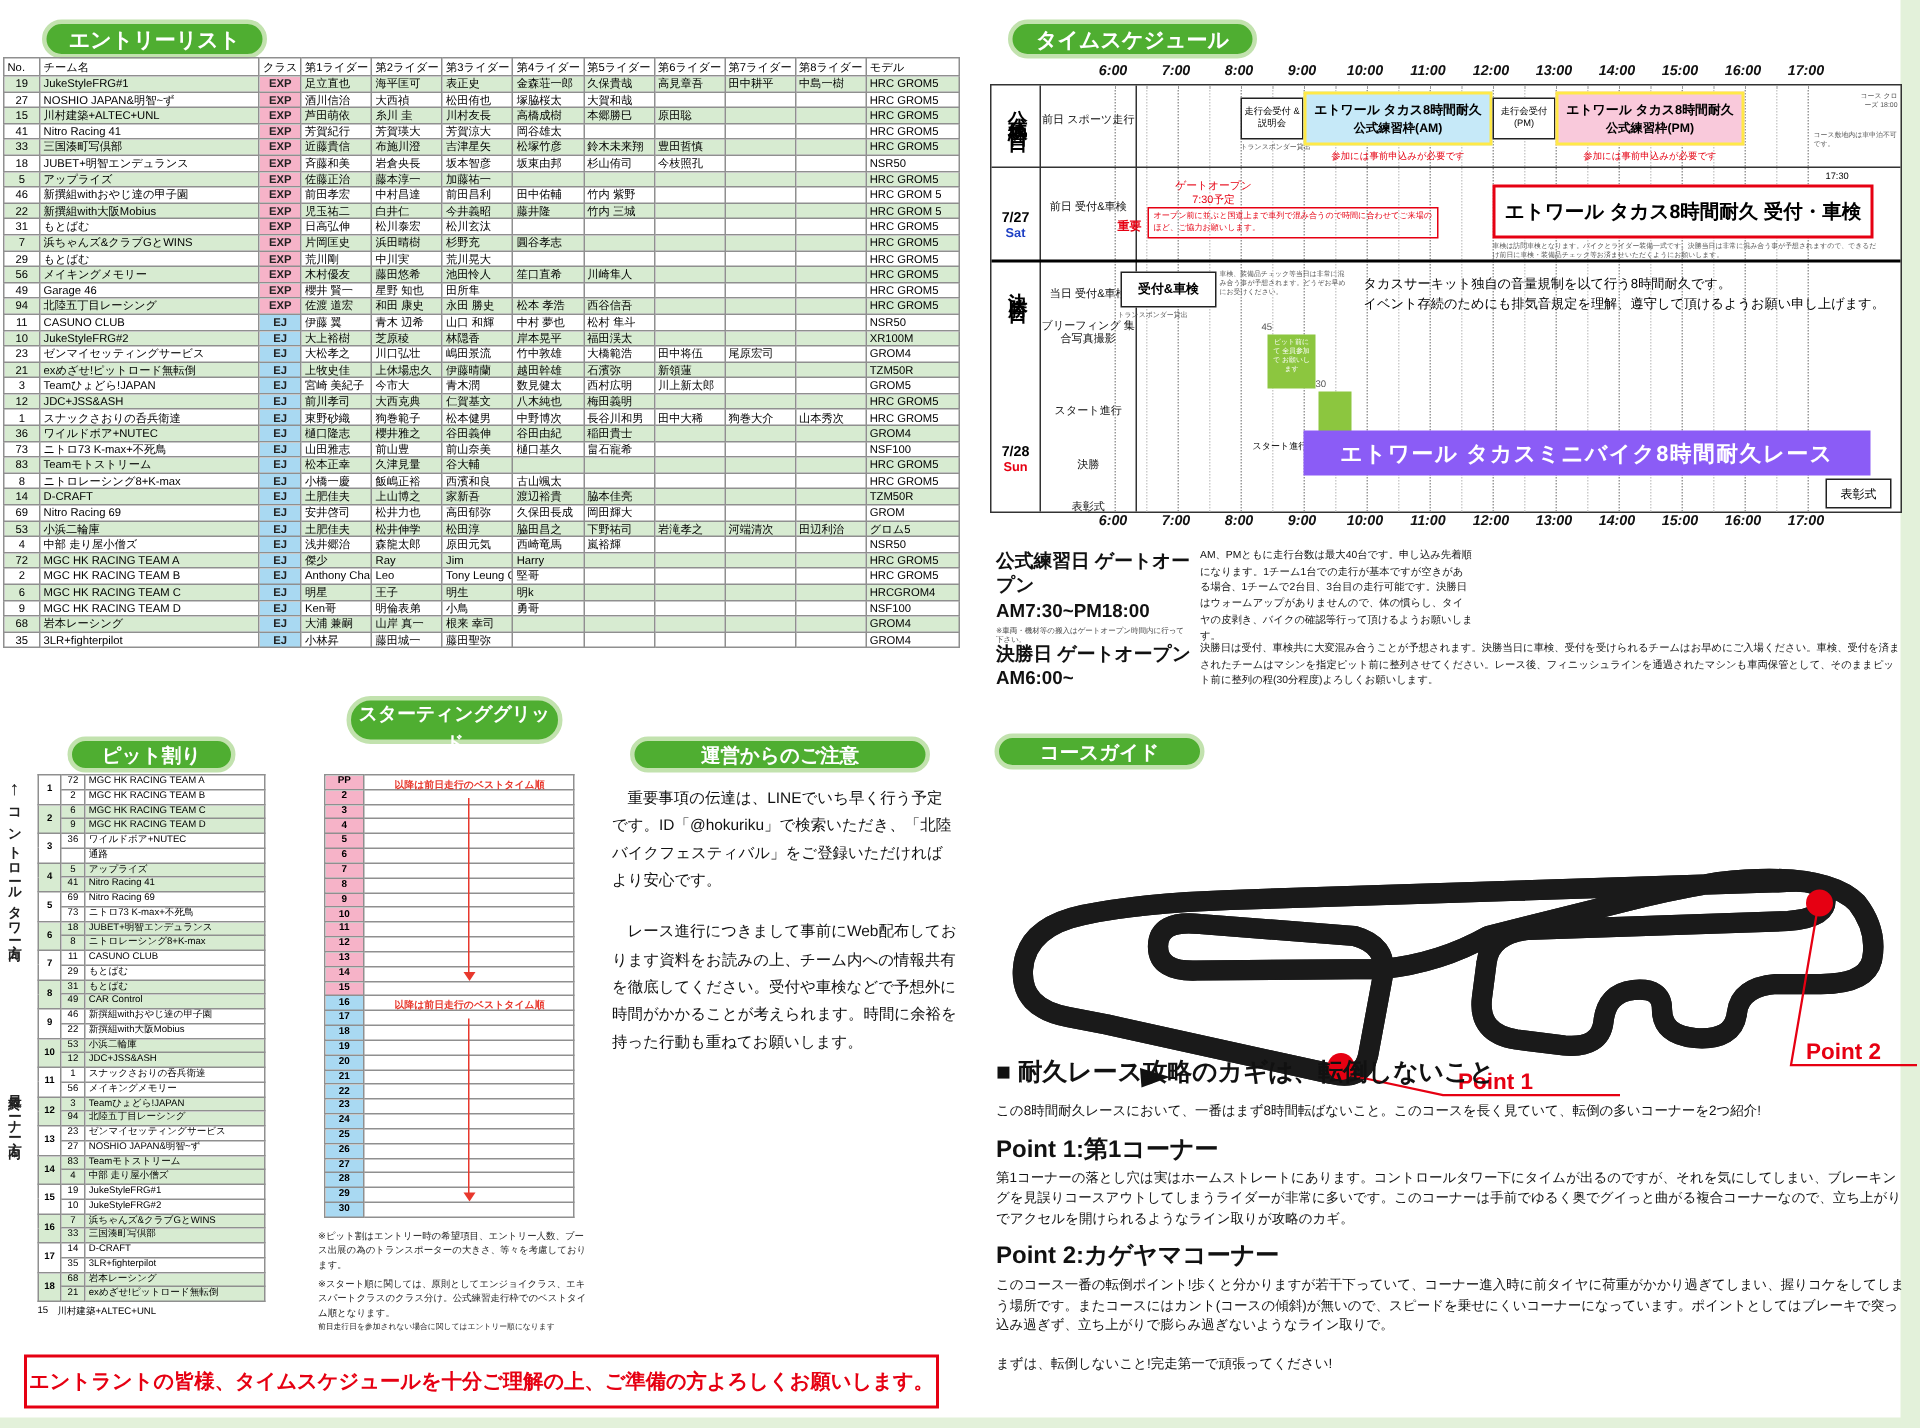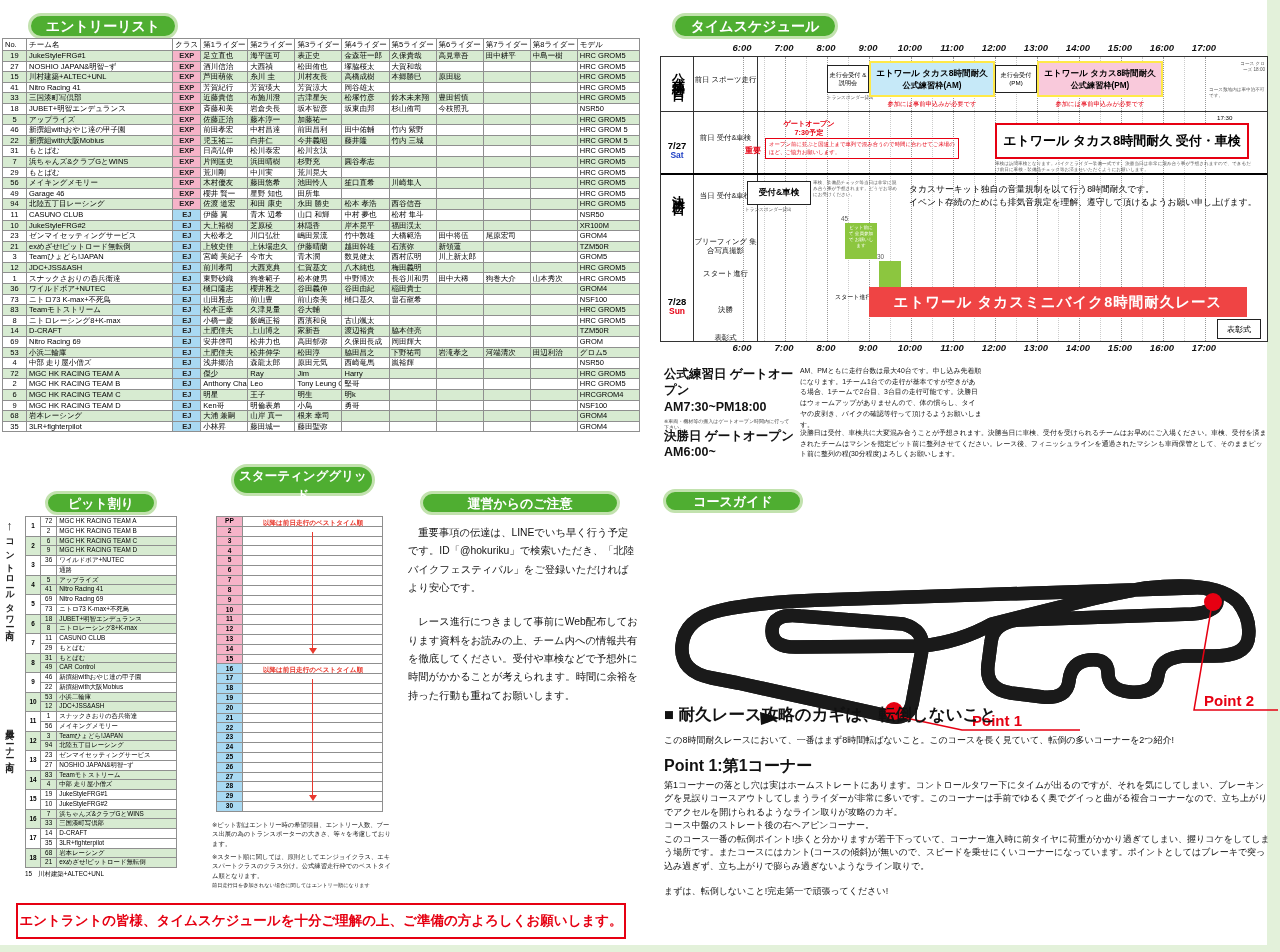--- a/index.html
+++ b/index.html
@@ -63,21 +63,21 @@
   .dow-sat{color:#1d3fc4;font-size:8.5px;}
   .dow-sun{color:#e60012;font-size:8.5px;}
   .rowlab{position:absolute;left:33px;width:63px;text-align:center;font-size:7.4px;color:#111;line-height:1.25;}
   .sbox{position:absolute;border:1.2px solid #222;background:#fff;display:flex;align-items:center;justify-content:center;
         text-align:center;box-sizing:border-box;}
   .ybox{position:absolute;border:2px solid #ffe948;display:flex;flex-direction:column;align-items:center;justify-content:center;
         text-align:center;font-weight:bold;box-sizing:border-box;}
   .redtxt{color:#e60012;}
   .tiny{font-size:4.6px;color:#555;line-height:1.3;}
   .gbox{position:absolute;background:#8cc63f;color:#fff;font-size:4.6px;line-height:1.3;padding:2px;box-sizing:border-box;text-align:center;}
-  #race-bar{position:absolute;background:#ef4444;color:#fff;font-weight:bold;font-size:14.5px;
+  #race-bar{position:absolute;background:#8b5cf6;color:#fff;font-weight:bold;font-size:14.5px;
         display:flex;align-items:center;justify-content:center;letter-spacing:1px;}
   
   .info-title{font-weight:bold;font-size:12.5px;line-height:1.3;color:#111;}
   .info-para{font-size:6.9px;line-height:1.55;color:#111;}
   #fee-table{left:990px;top:371px;width:182px;}
   #fee-table table{border:2px solid #000;}
   #fee-table td{font-size:7.2px;font-weight:bold;height:12px;border:1px solid #000;padding:1px 3px;}
   
   .pt-label{fill:#e60012;font-weight:bold;font-size:15px;}
   #strategy{left:664px;top:704px;width:606px;color:#111;}
@@ -1038,42 +1038,42 @@
       </div>
       <div class="dayname" style="top:128px;">決勝日</div>
       <div class="daydate" style="top:240px;">
         <div>7/28</div>
         <div class="dow-sun">Sun</div>
       </div>
 
       <div class="rowlab" style="top:18px;">前日 スポーツ走行</div>
       <div class="rowlab" style="top:76px;">前日 受付&amp;車検</div>
       <div class="rowlab" style="top:134px;">当日 受付&amp;車検</div>
-      <div class="rowlab" style="top:180px;">ブリーフィング 集合写真撮影</div>
+      <div class="rowlab" style="top:155px;">ブリーフィング 集合写真撮影</div>
       <div class="rowlab" style="top:212px;">スタート進行</div>
       <div class="rowlab" style="top:248px;">決勝</div>
       <div class="rowlab" style="top:276px;">表彰式</div>
 
       <div class="sbox" style="left:166px;top:8px;width:42px;height:28px;font-size:6.2px;line-height:1.25;">走行会受付 &amp;説明会</div>
       <div class="abs tiny" style="left:166px;top:38px;">トランスポンダー貸出</div>
       <div class="ybox" style="left:208px;top:4px;width:126px;height:36px;background:#c6e9f8;">
         <div style="font-size:8.6px;">エトワール タカス8時間耐久</div>
         <div style="font-size:8.2px;">公式練習枠(AM)</div>
       </div>
       <div class="abs redtxt" style="left:208px;top:43px;width:126px;text-align:center;font-size:6.3px;">参加には事前申込みが必要です</div>
       <div class="sbox" style="left:334px;top:8px;width:42px;height:28px;font-size:6.2px;line-height:1.25;">走行会受付 (PM)</div>
       <div class="ybox" style="left:376px;top:4px;width:126px;height:36px;background:#f9c9db;">
         <div style="font-size:8.6px;">エトワール タカス8時間耐久</div>
         <div style="font-size:8.2px;">公式練習枠(PM)</div>
       </div>
       <div class="abs redtxt" style="left:376px;top:43px;width:126px;text-align:center;font-size:6.3px;">参加には事前申込みが必要です</div>
       <div class="abs tiny" style="left:576px;top:4px;width:28px;text-align:right;">コース クローズ 18:00</div>
       <div class="abs tiny" style="left:548px;top:30px;width:56px;">コース敷地内は車中泊不可です。</div>
 
-      <div class="abs redtxt" style="left:116px;top:62px;width:64px;text-align:center;font-weight:bold;font-size:7.2px;line-height:1.25;">ゲートオープン 7:30予定</div>
+      <div class="abs redtxt" style="left:116px;top:62px;width:64px;text-align:center;font-weight:normal;font-size:7.2px;line-height:1.25;">ゲートオープン 7:30予定</div>
       <div class="abs redtxt" style="left:84px;top:88px;font-weight:bold;font-size:8px;">重要</div>
       <div class="abs redtxt" style="left:104px;top:81px;width:194px;border:1px solid #e60012;font-size:5.4px;line-height:1.4;padding:2px 3px;box-sizing:border-box;">オープン前に並ぶと国道上まで車列で混み合うので時間に合わせてご来場のほど、ご協力お願いします。</div>
       <div class="abs" style="left:556px;top:57px;font-size:6.2px;">17:30</div>
       <div class="sbox" style="left:334px;top:66px;width:254px;height:36px;border:2px solid #e60012;font-size:13px;font-weight:bold;">エトワール タカス8時間耐久 受付・車検</div>
       <div class="abs tiny" style="left:334px;top:104px;width:256px;">車検は訪問車検となります。バイクとライダー装備一式です。決勝当日は非常に混み合う事が予想されますので、できるだけ前日に車検・装備品チェック等お済ませいただくようにお願いします。</div>
 
       <div class="sbox" style="left:86px;top:124px;width:64px;height:24px;font-weight:bold;font-size:8.6px;">受付&amp;車検</div>
       <div class="abs tiny" style="left:84px;top:150px;">トランスポンダー貸出</div>
       <div class="abs tiny" style="left:152px;top:123px;width:88px;">車検、装備品チェック等当日は非常に混み合う事が予想されます。どうぞお早めにお受けください。</div>
       <div class="abs" style="left:248px;top:126px;width:358px;font-size:8.8px;line-height:1.5;">
@@ -1115,17 +1115,17 @@
     <text x="312" y="208" class="pt-label">Point 1</text>
     <polyline points="551,92 534,192 618,192" fill="none" stroke="#e60012" stroke-width="1.5"></polyline>
     <text x="544" y="188" class="pt-label">Point 2</text>
   </svg>
 
   <div class="abs" id="strategy">
     <h2>■ 耐久レース攻略のカギは、転倒しないこと</h2>
     <p class="intro">この8時間耐久レースにおいて、一番はまず8時間転ばないこと。このコースを長く見ていて、転倒の多いコーナーを2つ紹介!</p>
     <h3>Point 1:第1コーナー</h3>
     <p>第1コーナーの落とし穴は実はホームストレートにあります。コントロールタワー下にタイムが出るのですが、それを気にしてしまい、ブレーキングを見誤りコースアウトしてしまうライダーが非常に多いです。このコーナーは手前でゆるく奥でグイっと曲がる複合コーナーなので、立ち上がりでアクセルを開けられるようなライン取りが攻略のカギ。</p>
-    <p>コース中盤のストレート後の右ヘアピンコーナー。</p>
+    <h3>Point 2:カゲヤマコーナー</h3>
     <p>このコース一番の転倒ポイント!歩くと分かりますが若干下っていて、コーナー進入時に前タイヤに荷重がかかり過ぎてしまい、握りコケをしてしまう場所です。またコースにはカント(コースの傾斜)が無いので、スピードを乗せにくいコーナーになっています。ポイントとしてはブレーキで突っ込み過ぎず、立ち上がりで膨らみ過ぎないようなライン取りで。</p>
     <p class="closing">まずは、転倒しないこと!完走第一で頑張ってください!</p>
   </div>
 </div>
 
 </body></html>

